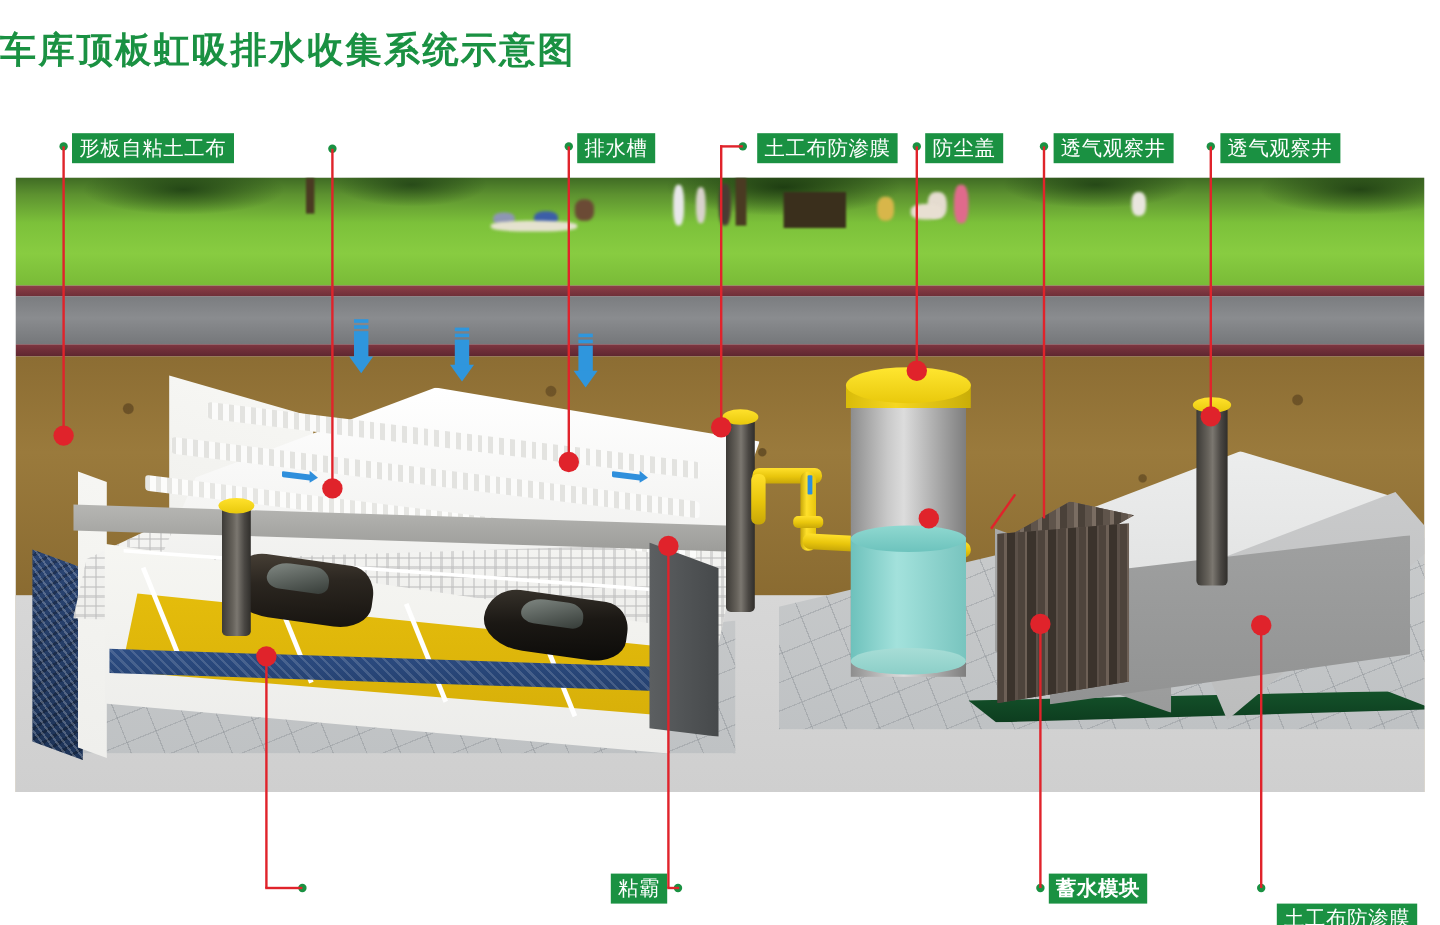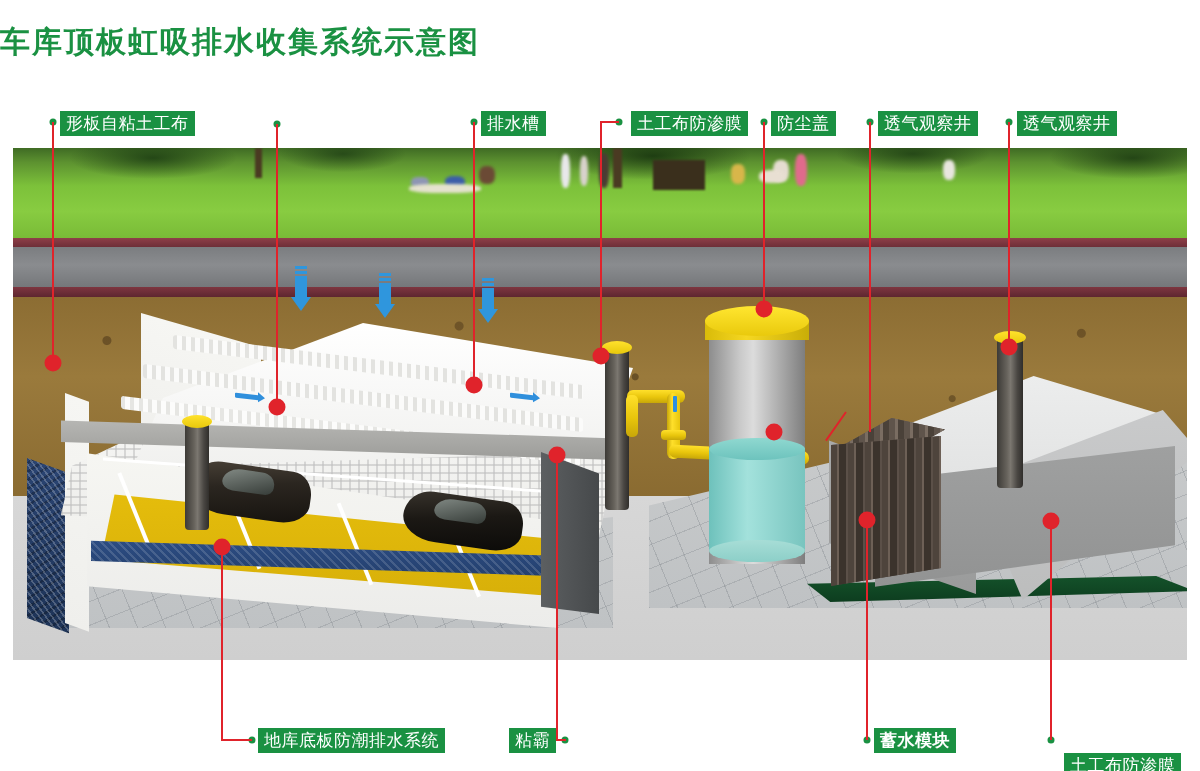--- a/index.html
+++ b/index.html
@@ -457,21 +457,20 @@
   <div class="dot-green" style="left:870px; top:122px;"></div>
   <div class="leader" style="left:869px; top:122px; height:310px;"></div>
   <div class="leader" style="left:845px; top:412px; height:35px; transform: rotate(35deg); transform-origin: top center;"></div>
   <div class="dot-red" style="left:774px; top:432px;"></div>
 
   <div class="label" style="left:1017px; top:111px;">透气观察井</div>
   <div class="dot-green" style="left:1009px; top:122px;"></div>
   <div class="leader" style="left:1008px; top:122px; height:225px;"></div>
   <div class="dot-red" style="left:1009px; top:347px;"></div>
 
-  <div class="label" style="left:258px; top:728px;">地库底板防潮排水系统</div>
   <div class="dot-green" style="left:252px; top:740px;"></div>
   <div class="leader" style="left:221px; top:547px; height:193px;"></div>
   <div class="leader-h" style="left:221px; top:739px; width:31px;"></div>
   <div class="dot-red" style="left:222px; top:547px;"></div>
 
   <div class="label" style="left:509px; top:728px;">粘霸</div>
   <div class="dot-green" style="left:565px; top:740px;"></div>
   <div class="leader" style="left:556px; top:455px; height:285px;"></div>
   <div class="leader-h" style="left:556px; top:739px; width:10px;"></div>
   <div class="dot-red" style="left:557px; top:455px;"></div>

